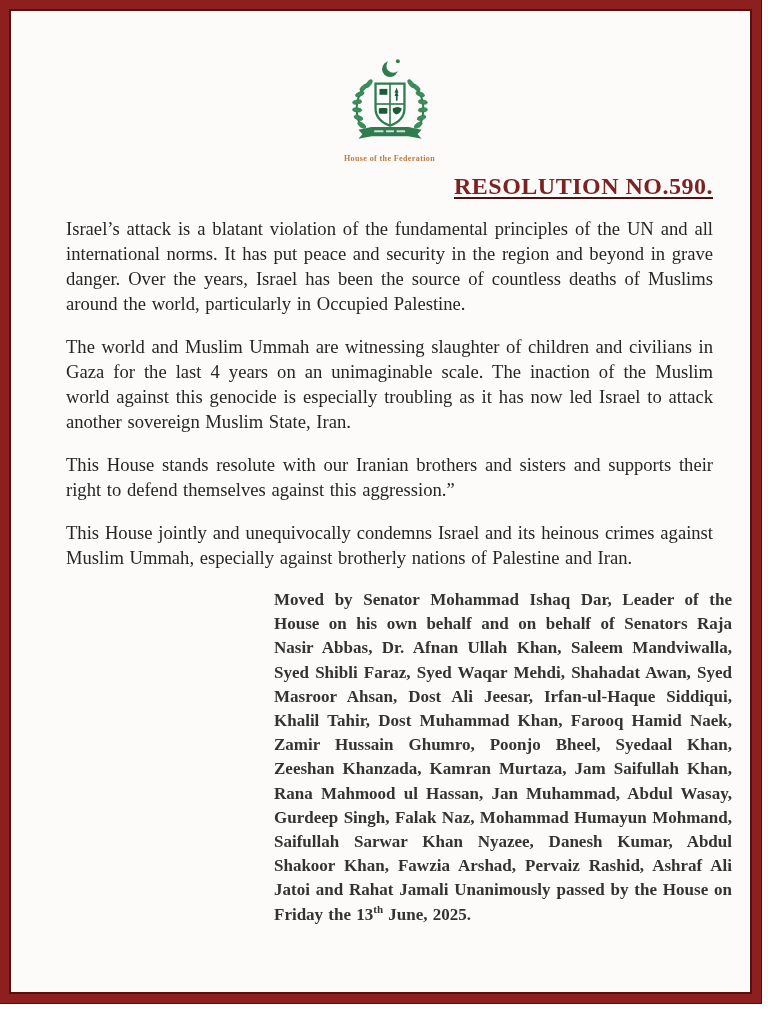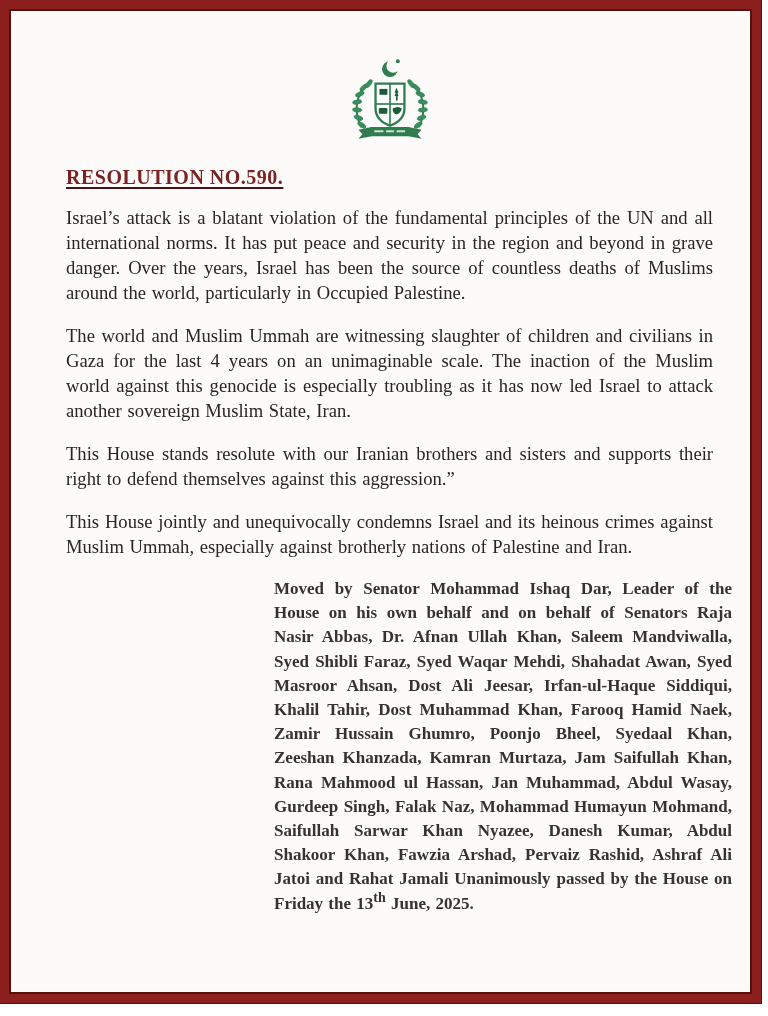--- a/index.html
+++ b/index.html
@@ -38,23 +38,23 @@
   }
   .emblem-svg{display:inline-block;}
   .emblem-caption{
     font-size:8px;
     letter-spacing:0.4px;
     color:var(--caption);
     margin-top:-2px;
     font-weight:bold;
   }
   .heading{
-    text-align:left;
+    text-align:right;
     color:var(--heading);
-    font-size:20px;
+    font-size:24px;
     font-weight:bold;
     letter-spacing:0.5px;
     text-decoration:underline;
     text-decoration-color:#4a1212;
     text-decoration-thickness:2px;
     text-underline-offset:3px;
     margin:10px 0 16px 0;
   }
   .body-text p{
     font-size:18.6px;
@@ -69,21 +69,21 @@
     width:458px;
     font-size:17px;
     line-height:24.2px;
     font-weight:bold;
     color:#333333;
     text-align:justify;
     margin-top:6px;
     word-spacing:1px;
   }
   .mover-block sup{
-    font-size:14px;
+    font-size:11px;
     vertical-align:super;
     line-height:0;
   }
 </style>
 </head>
 <body>
 
 <div class="page-frame">
   <div class="content">
 
@@ -126,20 +126,21 @@
         <rect x="53" y="79" width="13" height="9" rx="2" fill="#1d5c38"></rect>
         <path d="M74,80 q8,-5 14,0 q-2,8 -8,9 q-6,-1 -6,-9 Z" fill="#1d5c38"></path>
 
         <path d="M22,112 L42,108 L42,122 L22,126 L28,119 Z" fill="#2f7d4e"></path>
         <path d="M118,112 L98,108 L98,122 L118,126 L112,119 Z" fill="#2f7d4e"></path>
         <rect x="40" y="108" width="60" height="14" rx="2" fill="#2f7d4e"></rect>
         <rect x="46" y="113" width="14" height="3" fill="#e8f3ec" opacity="0.85"></rect>
         <rect x="64" y="113" width="12" height="3" fill="#e8f3ec" opacity="0.85"></rect>
         <rect x="80" y="113" width="13" height="3" fill="#e8f3ec" opacity="0.85"></rect>
       </svg>
+      <div class="emblem-caption">House of the Federation</div>
     </div>
 
     <div class="heading">RESOLUTION NO.590.</div>
 
     <div class="body-text">
       <p>Israel’s attack is a blatant violation of the fundamental principles of the UN and all international norms. It has put peace and security in the region and beyond in grave danger. Over the years, Israel has been the source of countless deaths of Muslims around the world, particularly in Occupied Palestine.</p>
       <p>The world and Muslim Ummah are witnessing slaughter of children and civilians in Gaza for the last 4 years on an unimaginable scale. The inaction of the Muslim world against this genocide is especially troubling as it has now led Israel to attack another sovereign Muslim State, Iran.</p>
       <p>This House stands resolute with our Iranian brothers and sisters and supports their right to defend themselves against this aggression.”</p>
       <p>This House jointly and unequivocally condemns Israel and its heinous crimes against Muslim Ummah, especially against brotherly nations of Palestine and Iran.</p>
     </div>

